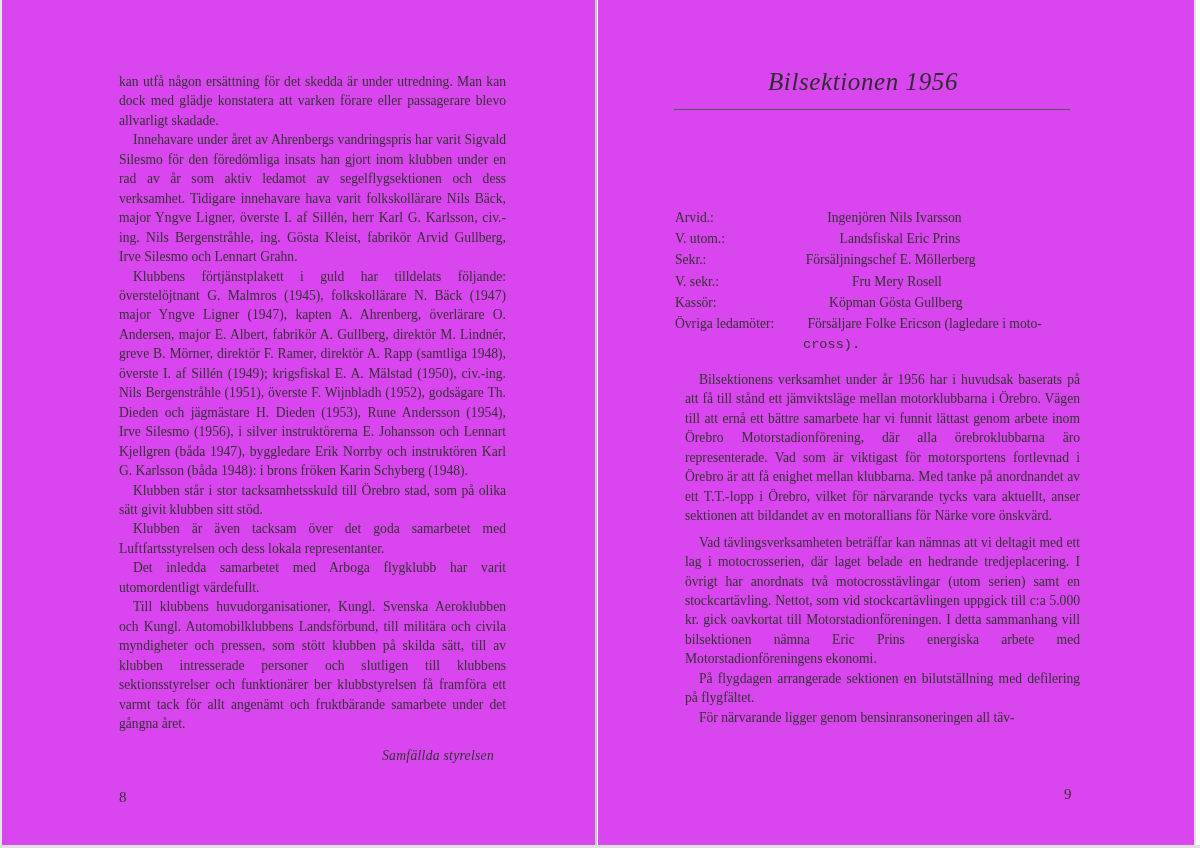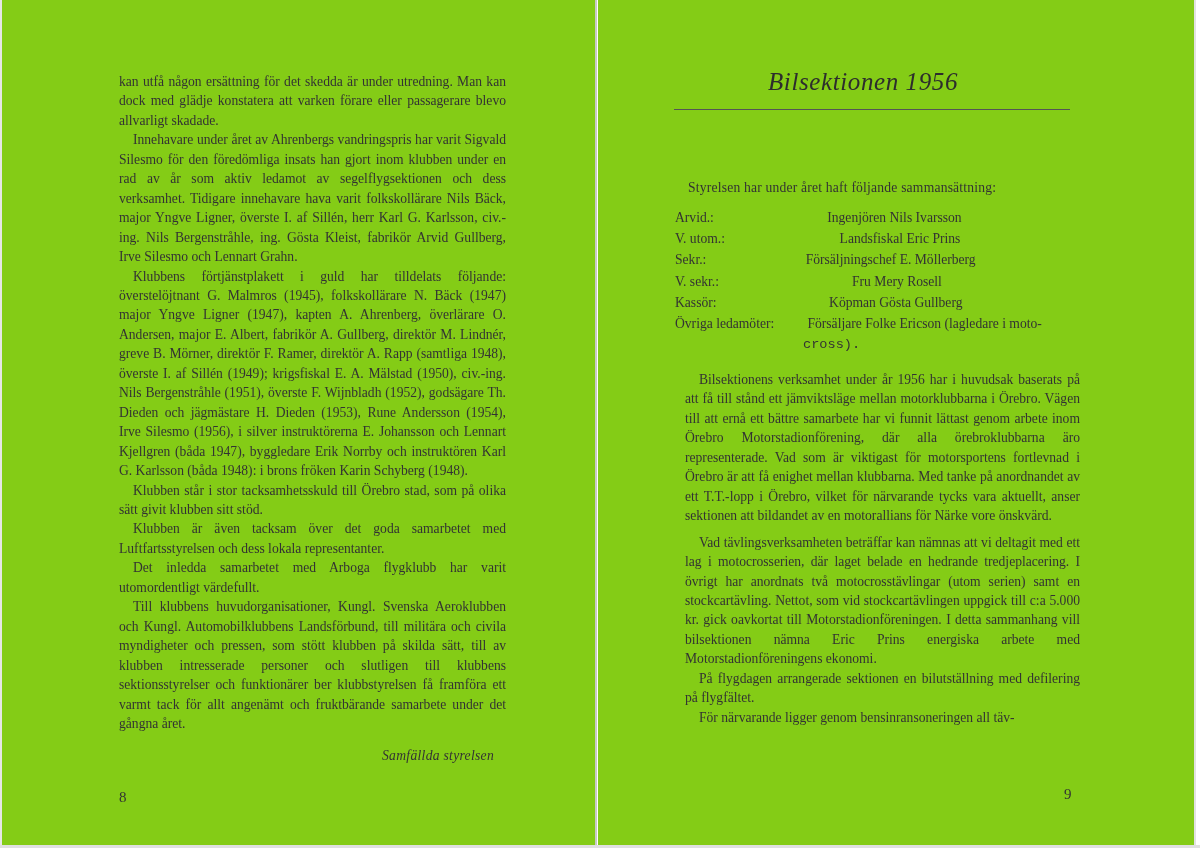--- a/index.html
+++ b/index.html
@@ -2,21 +2,21 @@
 <html><head>
 <meta charset="utf-8">
 <style>
   html, body { margin:0; padding:0; }
   body {
     width:1200px; height:848px; position:relative; overflow:hidden;
     background:#ffffff;
     font-family: "DejaVu Serif", "Liberation Serif", serif;
     color:#2b2b2b;
   }
-  .page { position:absolute; top:0; height:848px; background:#84cc16; }
+  .page { position:absolute; top:0; height:848px; background:#d946ef; }
   .page.left { left:0; width:596px; border-left:2px solid #e6e6e6; box-sizing:border-box; }
   .page.right { left:598px; width:598px; border-right:2px solid #e2e2e2; box-sizing:border-box; }
   .gutter { position:absolute; left:595px; top:0; width:2px; height:848px; background:#c9c9c9; }
   .bottom-edge { position:absolute; left:0; top:845px; width:1200px; height:3px; background:#e0e0e0; }
 
   .text {
     position:absolute;
     font-family: "Liberation Serif", "DejaVu Serif", serif;
     font-size:13.6px;
     line-height:19.45px;
@@ -71,21 +71,20 @@
     <p>Det inledda samarbetet med Arboga flygklubb har varit utomordentligt värdefullt.</p>
     <p>Till klubbens huvudorganisationer, Kungl. Svenska Aeroklubben och Kungl. Automobilklubbens Landsförbund, till militära och civila myndigheter och pressen, som stött klubben på skilda sätt, till av klubben intresserade personer och slutligen till klubbens sektionsstyrelser och funktionärer ber klubbstyrelsen få framföra ett varmt tack för allt angenämt och fruktbärande samarbete under det gångna året.</p>
   </div>
   <div class="signature">Samfällda styrelsen</div>
   <div class="page-num">8</div>
 </div>
 
 <div class="page right">
   <div class="heading">Bilsektionen 1956</div>
   <div class="heading-rule"></div>
-  <div class="intro">Styrelsen har under året haft följande sammansättning:</div>
 
   <div class="board">
     <div class="board-row">
       <span class="board-role">Arvid.:</span>
       <span class="board-name">Ingenjören Nils Ivarsson</span>
     </div>
     <div class="board-row">
       <span class="board-role">V. utom.:</span>
       <span class="board-name">Landsfiskal Eric Prins</span>
     </div>

